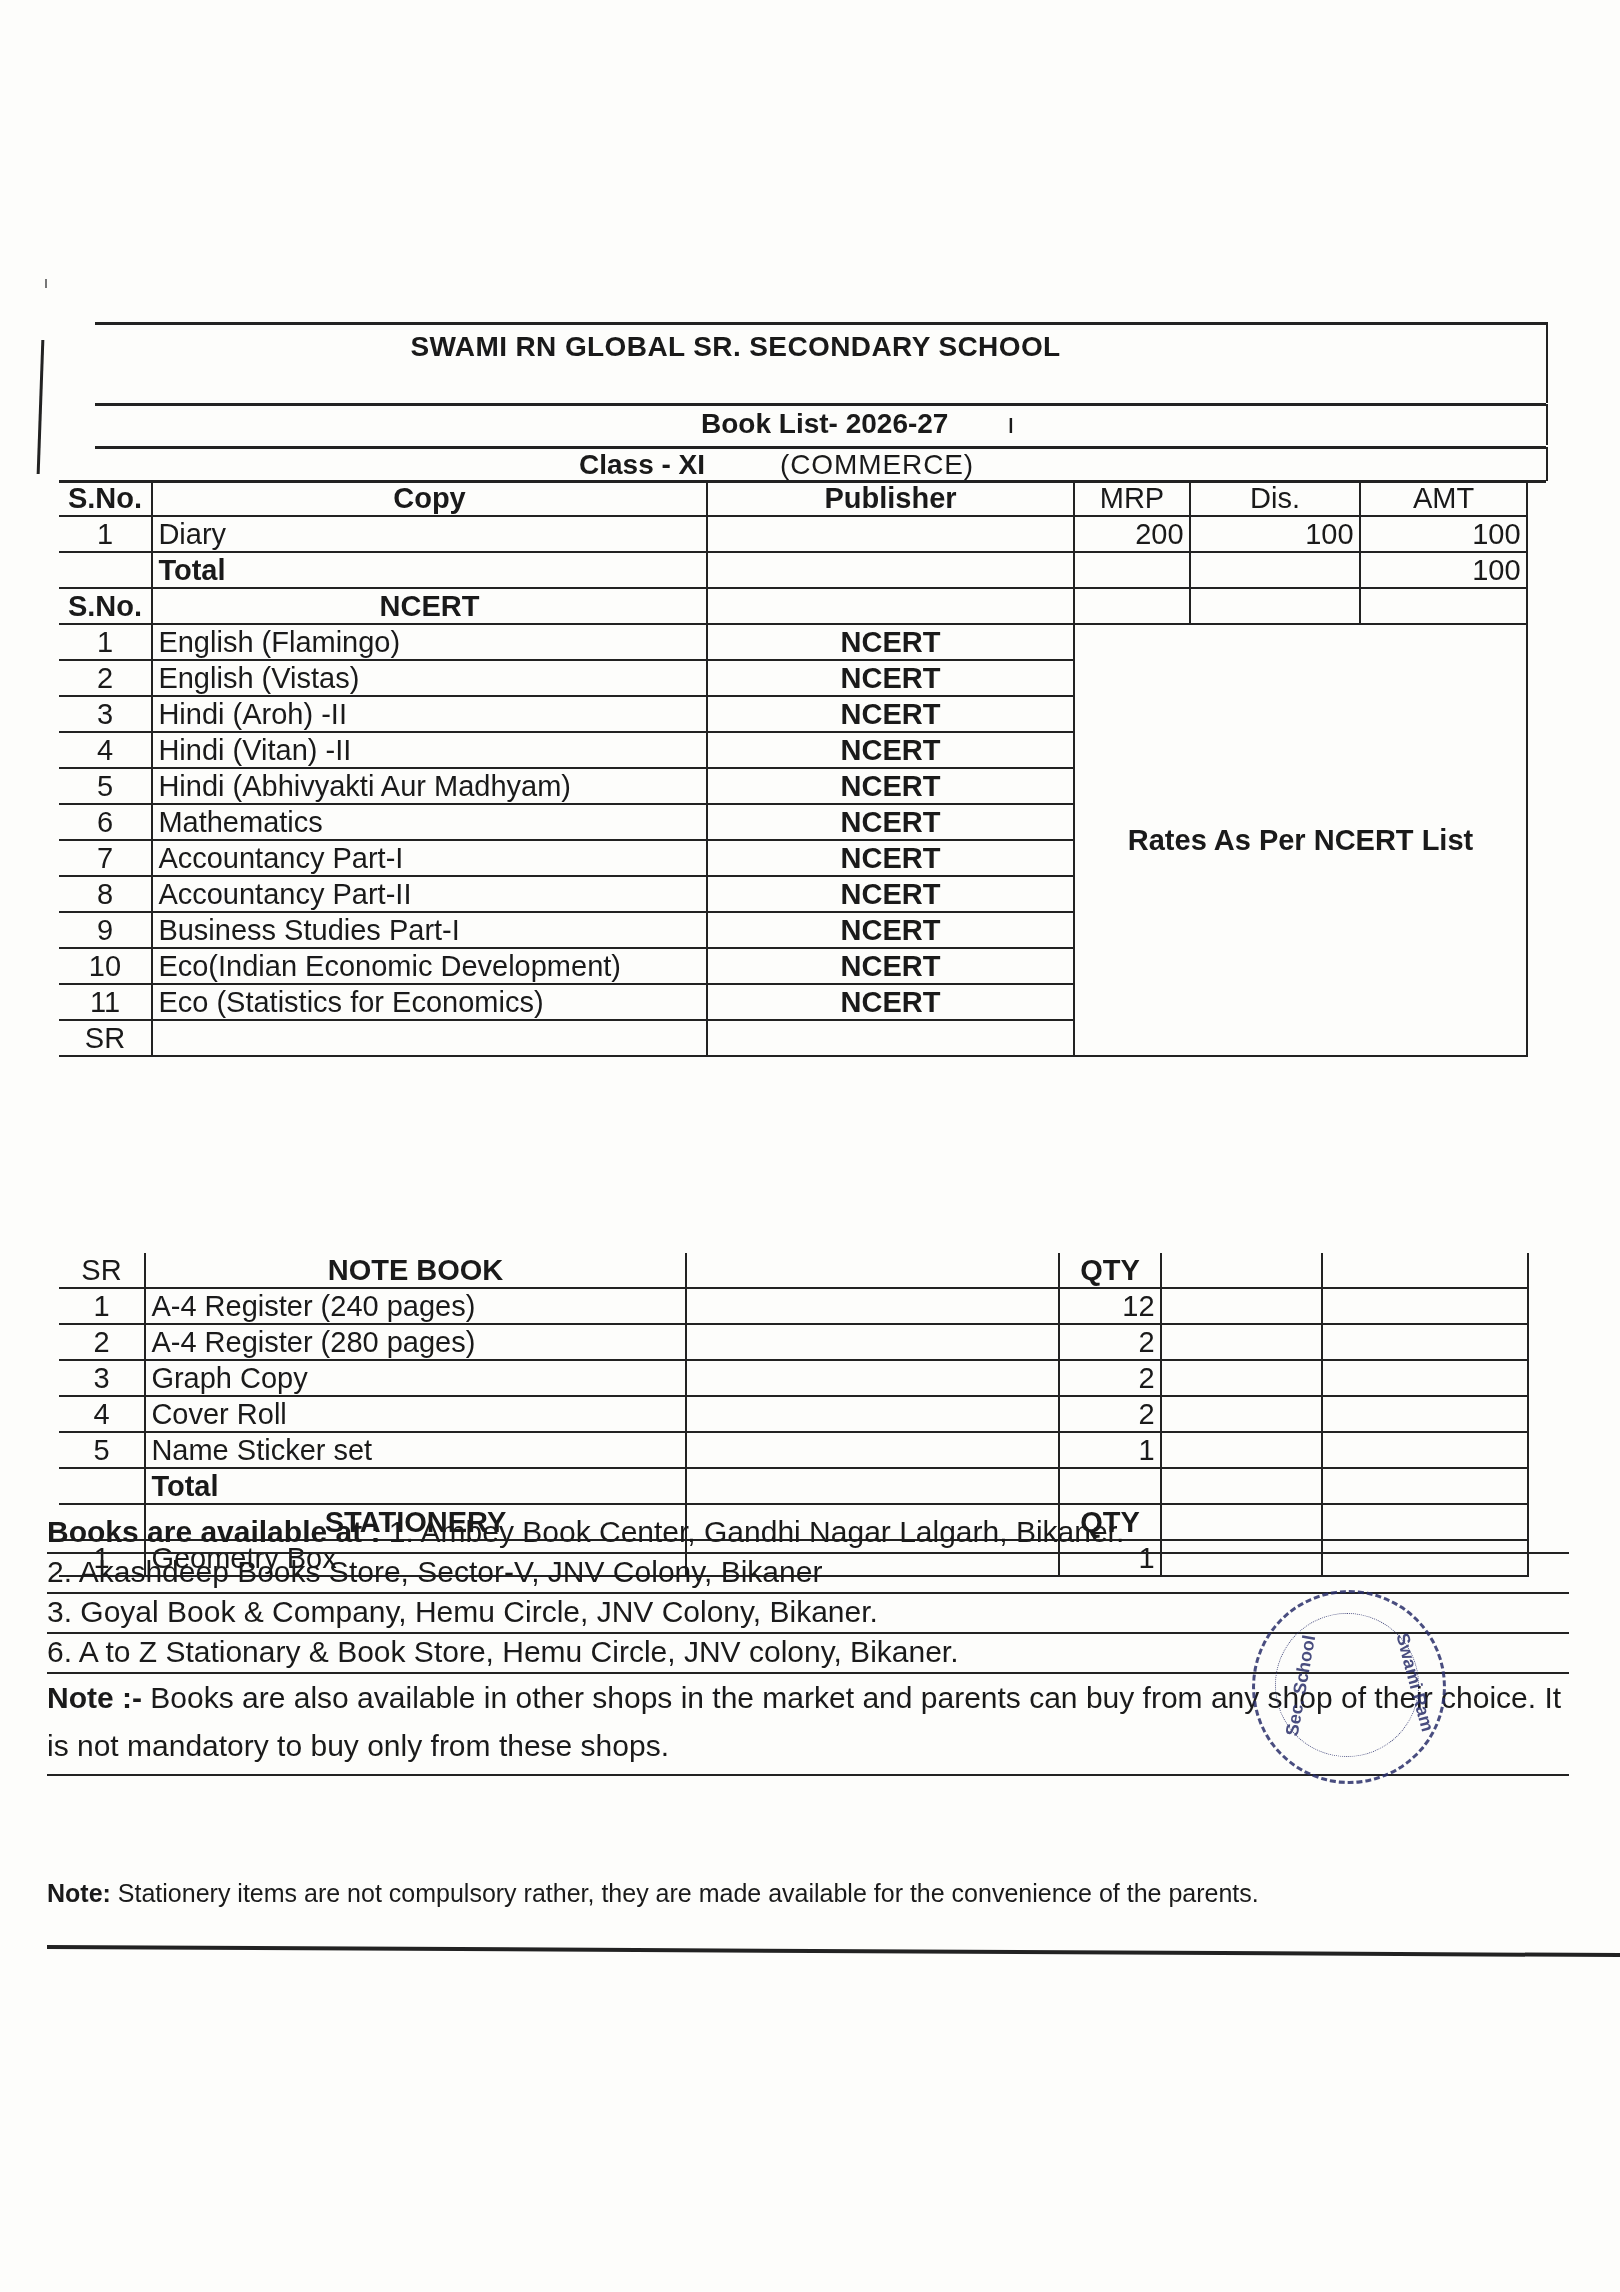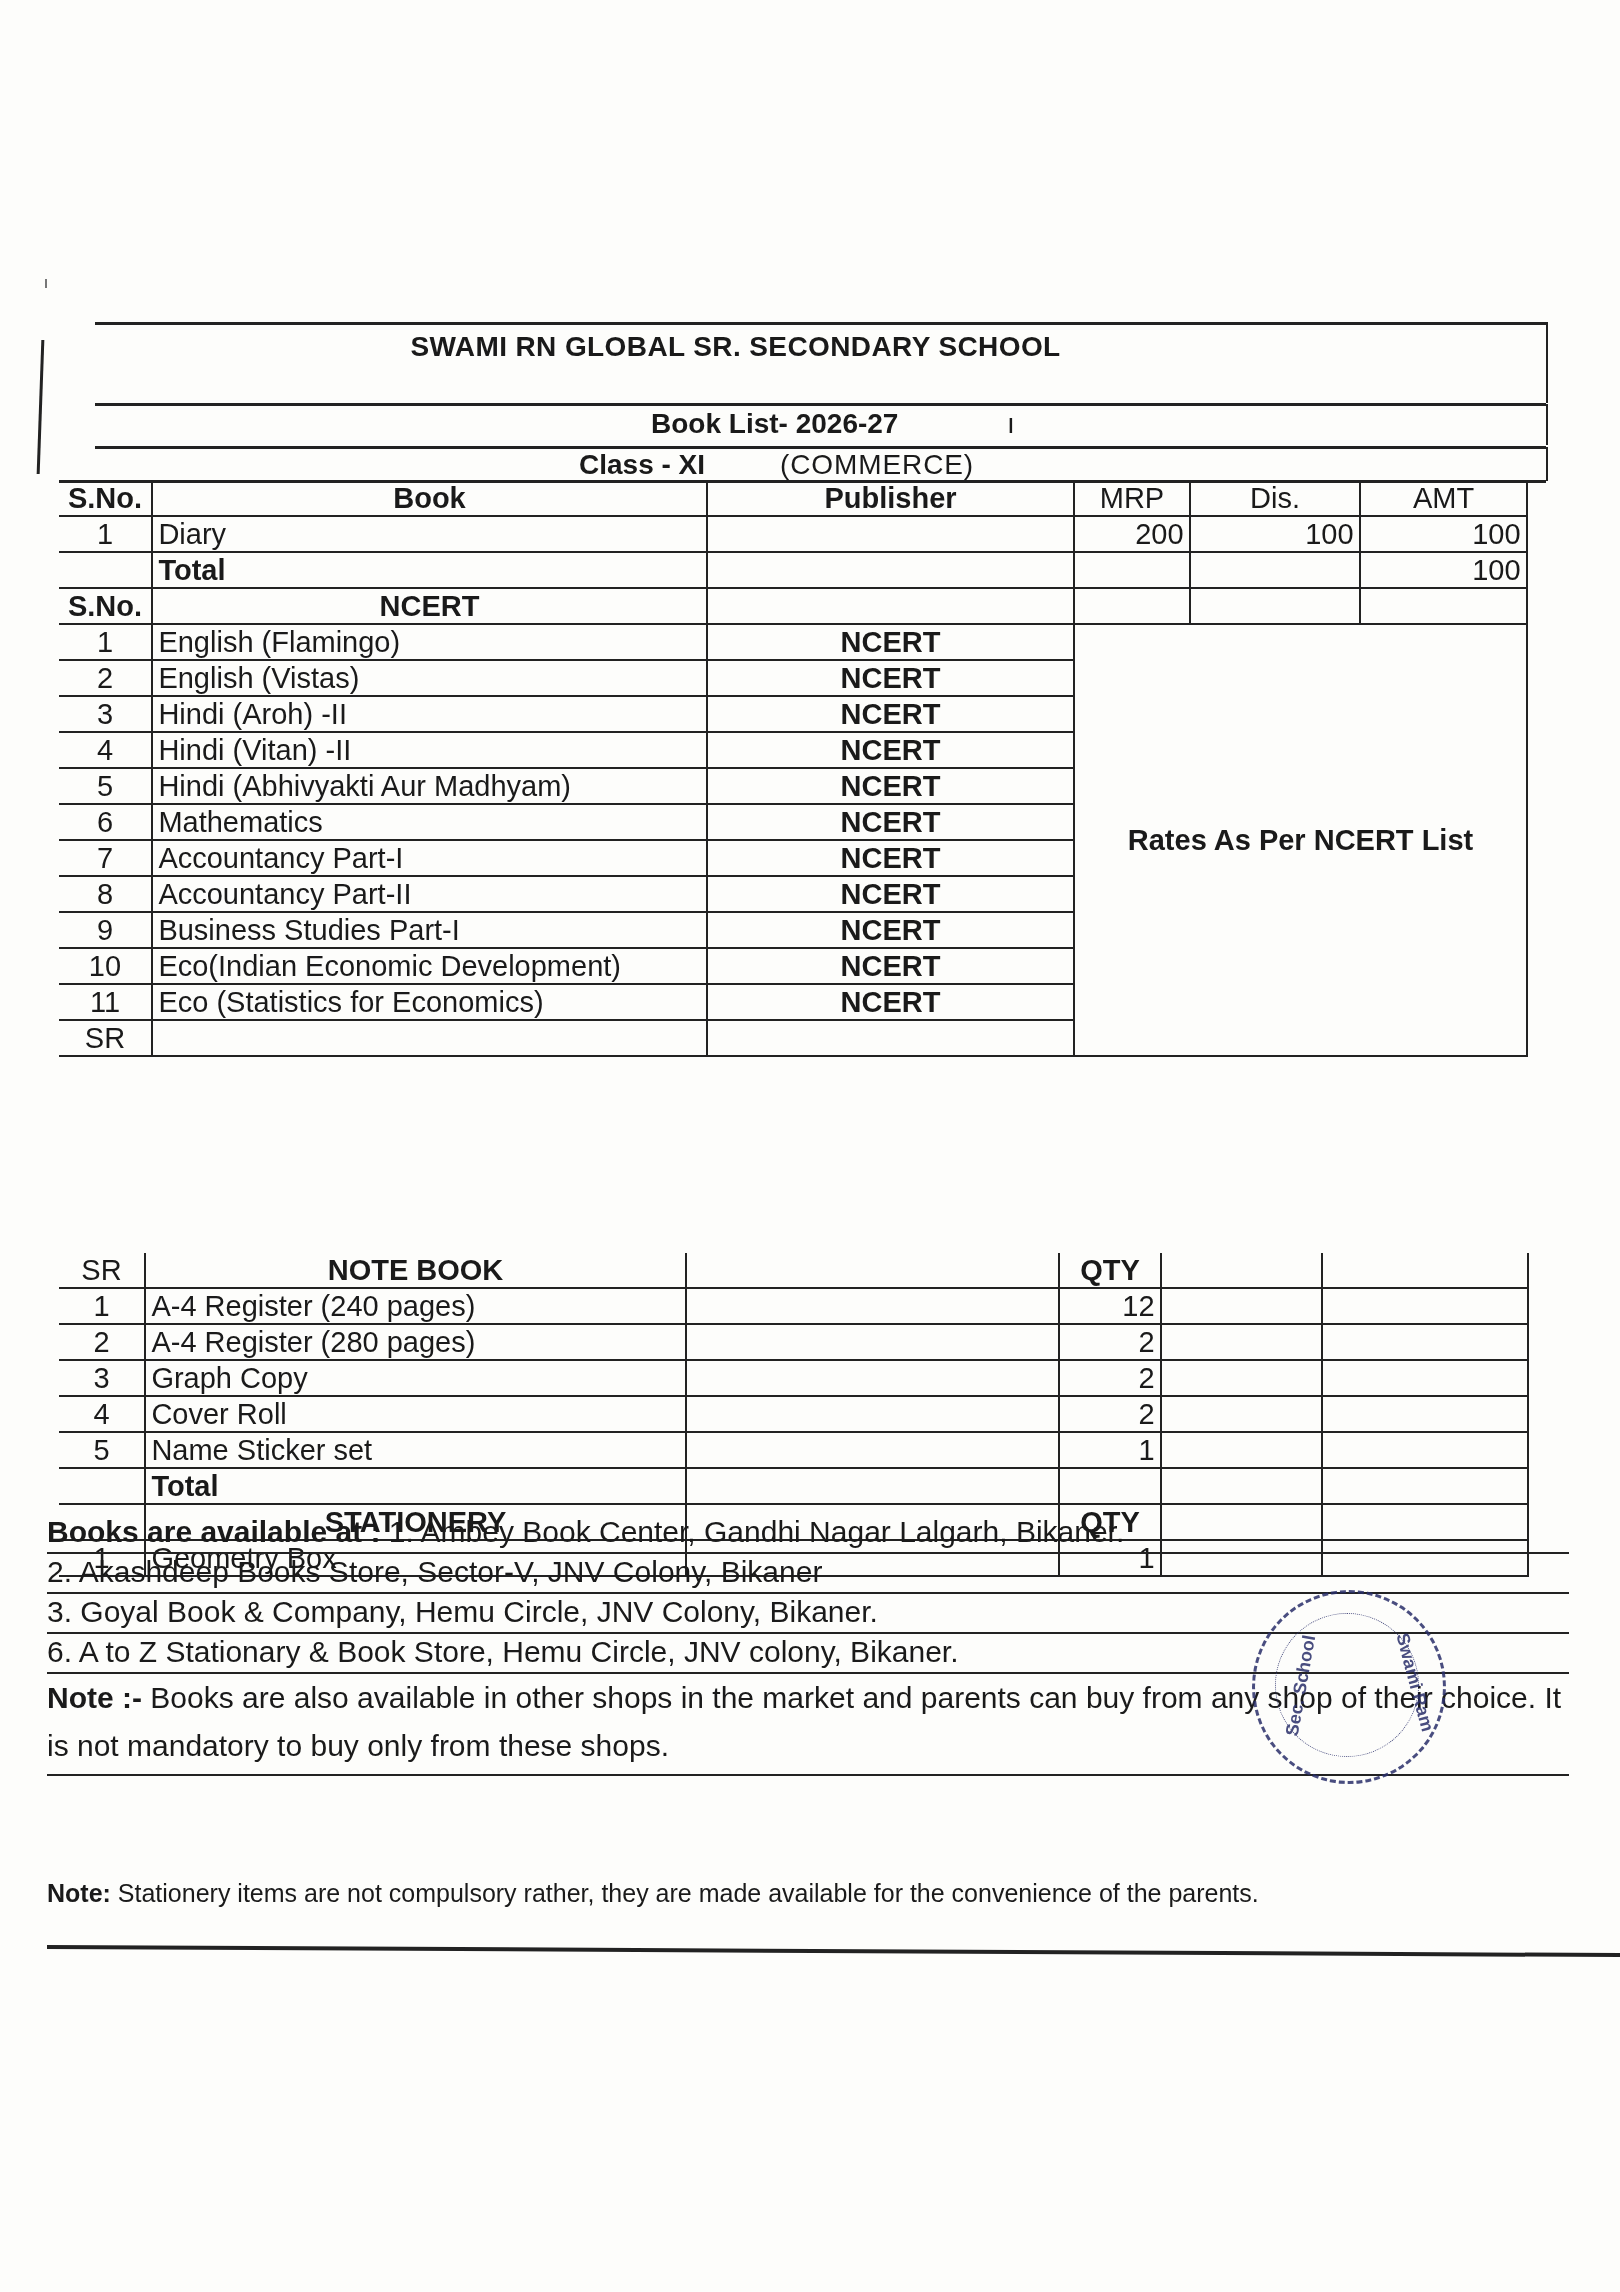--- a/index.html
+++ b/index.html
@@ -9,21 +9,21 @@
   }
   .margin-mark { position: absolute; left: 39px; top: 340px; width: 2.7px; height: 134px; background: #222; transform: rotate(2deg); }
   .margin-dot { position: absolute; left: 45px; top: 279px; width: 1.8px; height: 9px; background: #777; }
 
   .sheet { position: absolute; left: 59px; top: 322px; width: 1469px; }
 
   .hline { position: absolute; height: 2.7px; background: #222; }
   .title-row { position: absolute; left: 36px; top: 0; width: 1451px; height: 81px; border-right: 2.7px solid #222; }
   .title { position: absolute; top: 9px; left: 0; width: 1281px; text-align: center; font-size: 28px; font-weight: bold; letter-spacing: 0.4px; }
   .sub1 { position: absolute; left: 36px; top: 82px; width: 1451px; height: 41px; border-right: 2.7px solid #222; }
-  .sub1 span { position: absolute; left: 556px; top: 3.6px; font-size: 28px; font-weight: bold; }
+  .sub1 span { position: absolute; left: 606px; top: 3.6px; font-size: 28px; font-weight: bold; }
   .sub1 .tick { left: 912px; font-weight: normal; }
   .sub2 { position: absolute; left: 36px; top: 125px; width: 1451px; height: 34px; border-right: 2.7px solid #222; }
   .sub2 span { position: absolute; top: 1.8px; font-size: 28px; font-weight: bold; }
 
   table.main { position: absolute; left: 0; top: 159px; width: 1469px; border-collapse: collapse; table-layout: fixed; }
   table.main td { border-bottom: 2.7px solid #222; border-left: 2.7px solid #222; padding: 0 5.4px; font-size: 29px; height: 34px; white-space: nowrap; overflow: visible; vertical-align: bottom; line-height: 34px; }
   table.main td:first-child { border-left: none; text-align: center; }
   table.main td:last-child { border-right: 2.7px solid #222; }
   .hdr { font-weight: bold; text-align: center; }
   .bold { font-weight: bold; }
@@ -75,21 +75,21 @@
         <col style="width:555px">
         <col style="width:367px">
         <col style="width:116px">
         <col style="width:170px">
         <col style="width:167px">
     </colgroup>
     <tbody>
 
       <tr>
         <td class="bold">S.No.</td>
-        <td class="hdr">Book</td>
+        <td class="hdr">Copy</td>
         <td class="hdr">Publisher</td>
         <td class="c">MRP</td>
         <td class="c">Dis.</td>
         <td class="c">AMT</td>
       </tr>
       <tr>
         <td>1</td>
         <td>Diary</td>
         <td></td>
         <td class="r">200</td>

